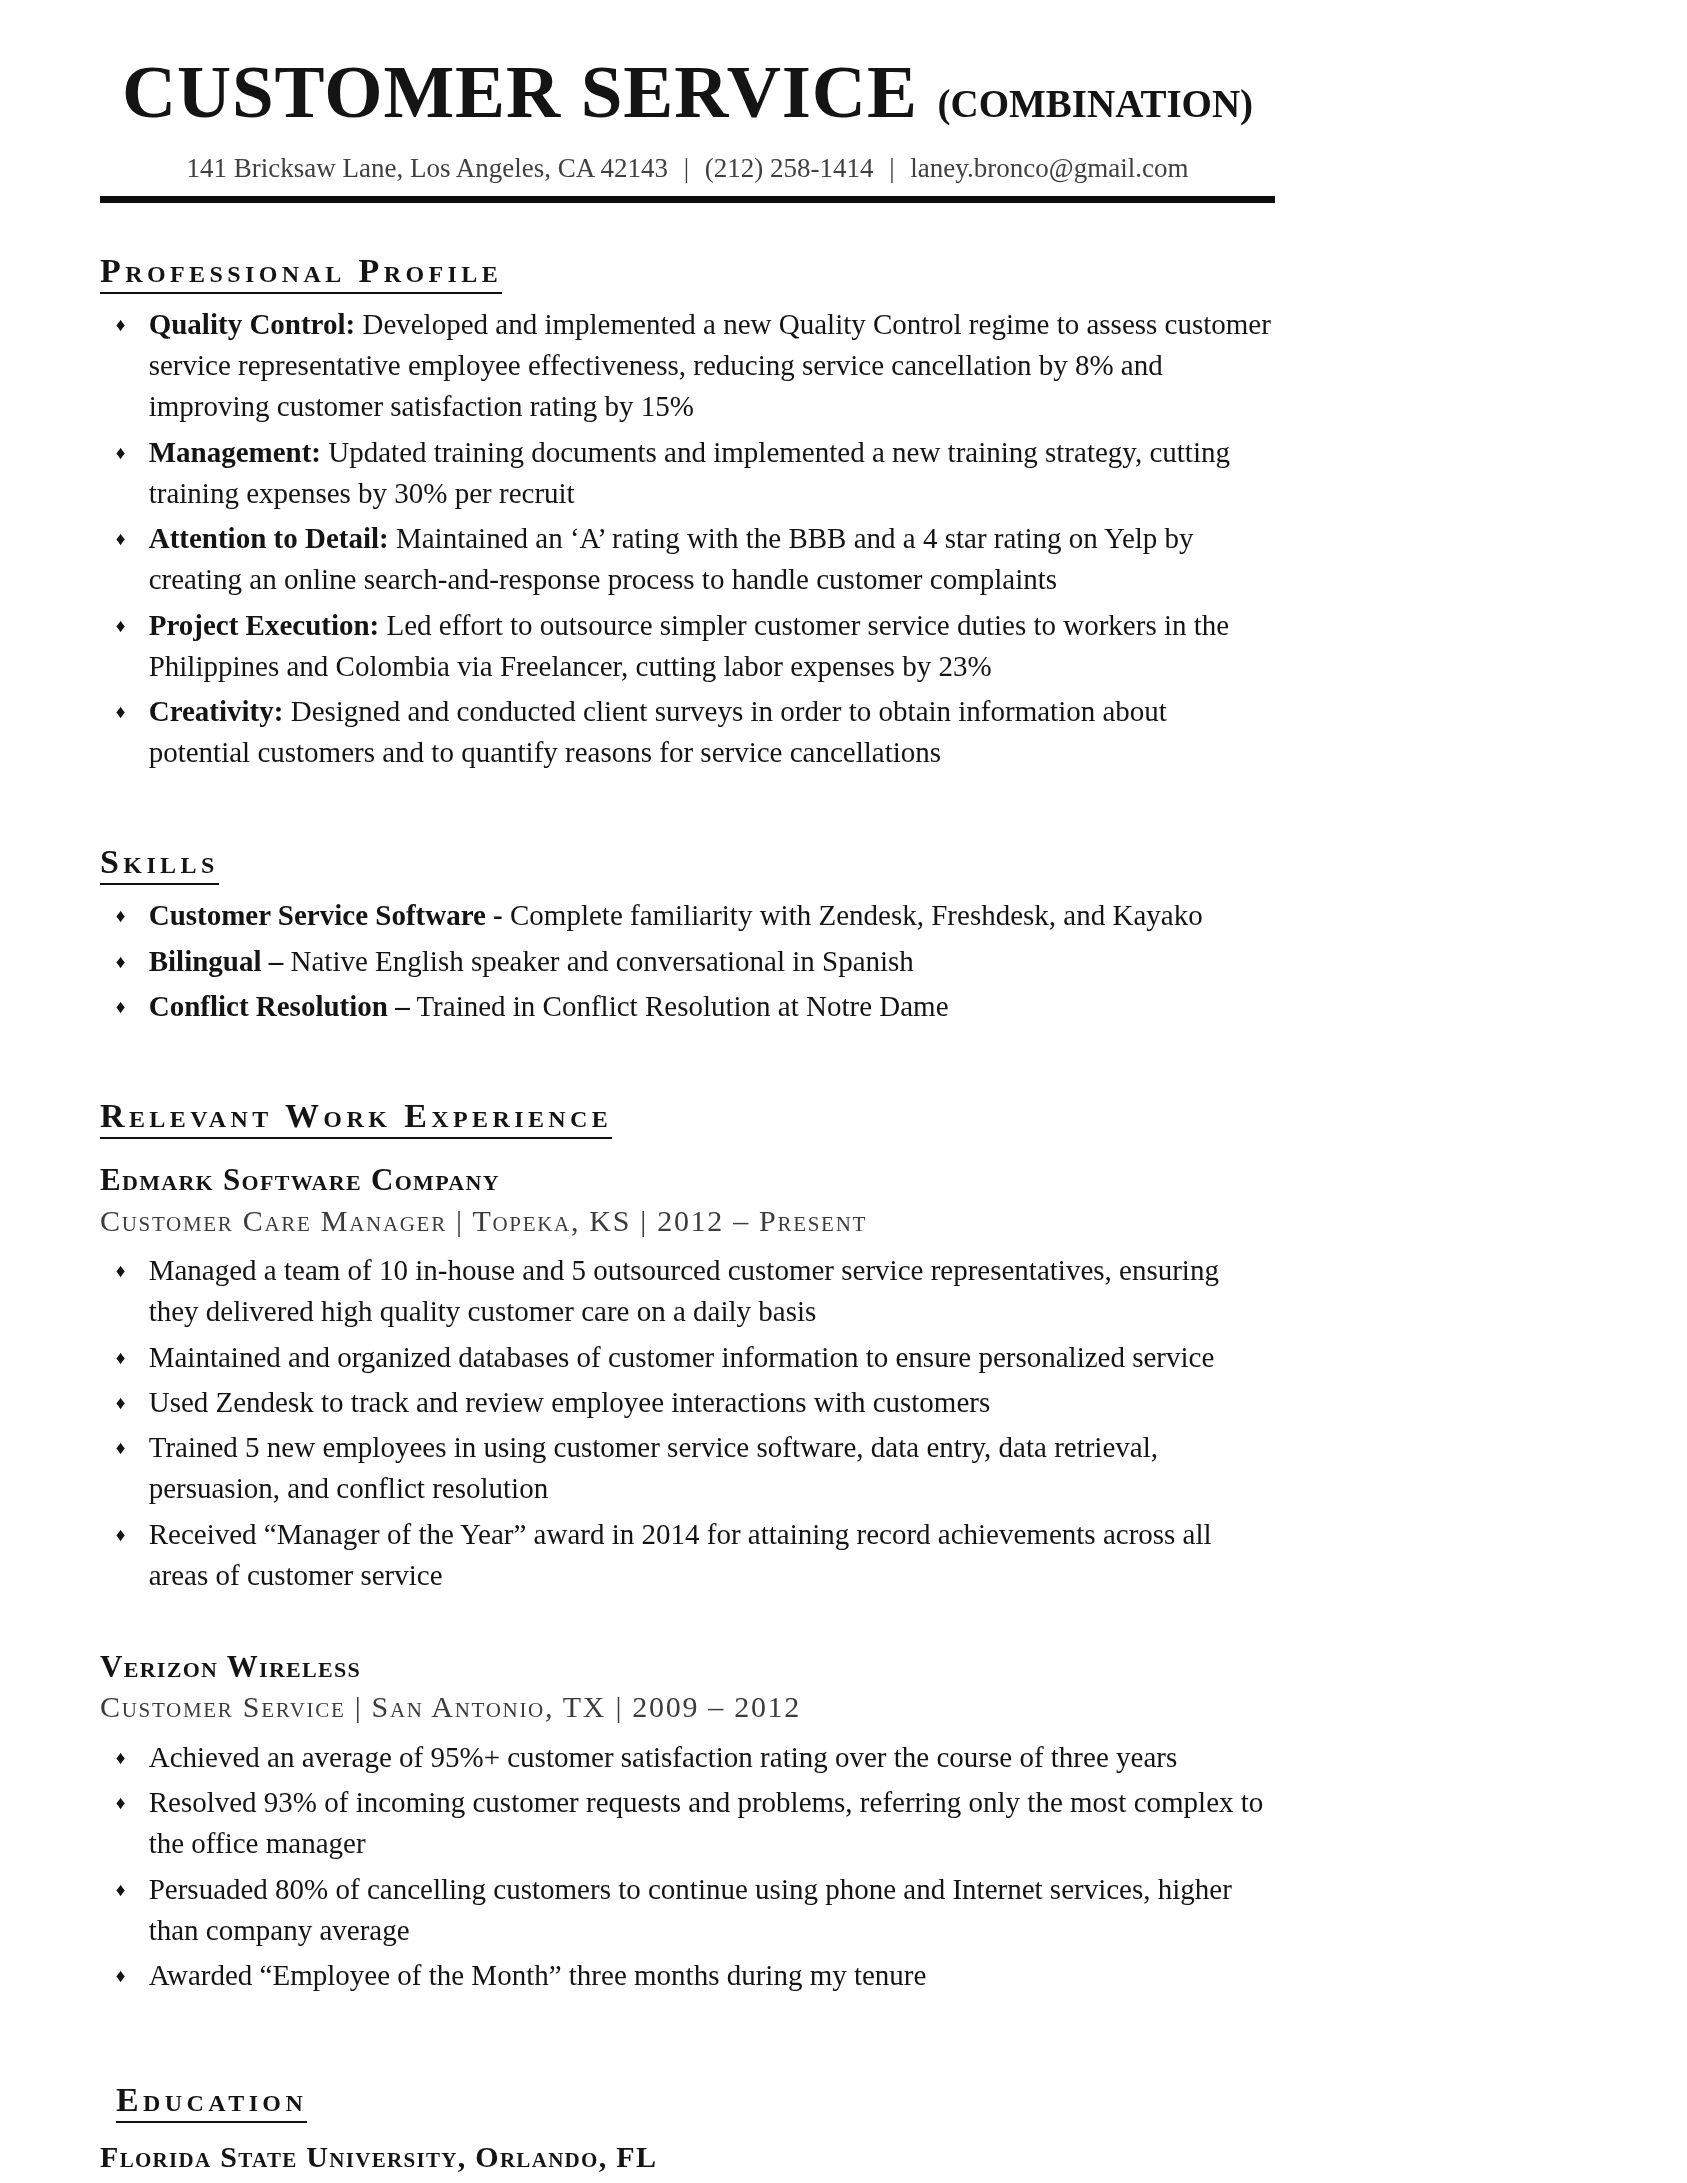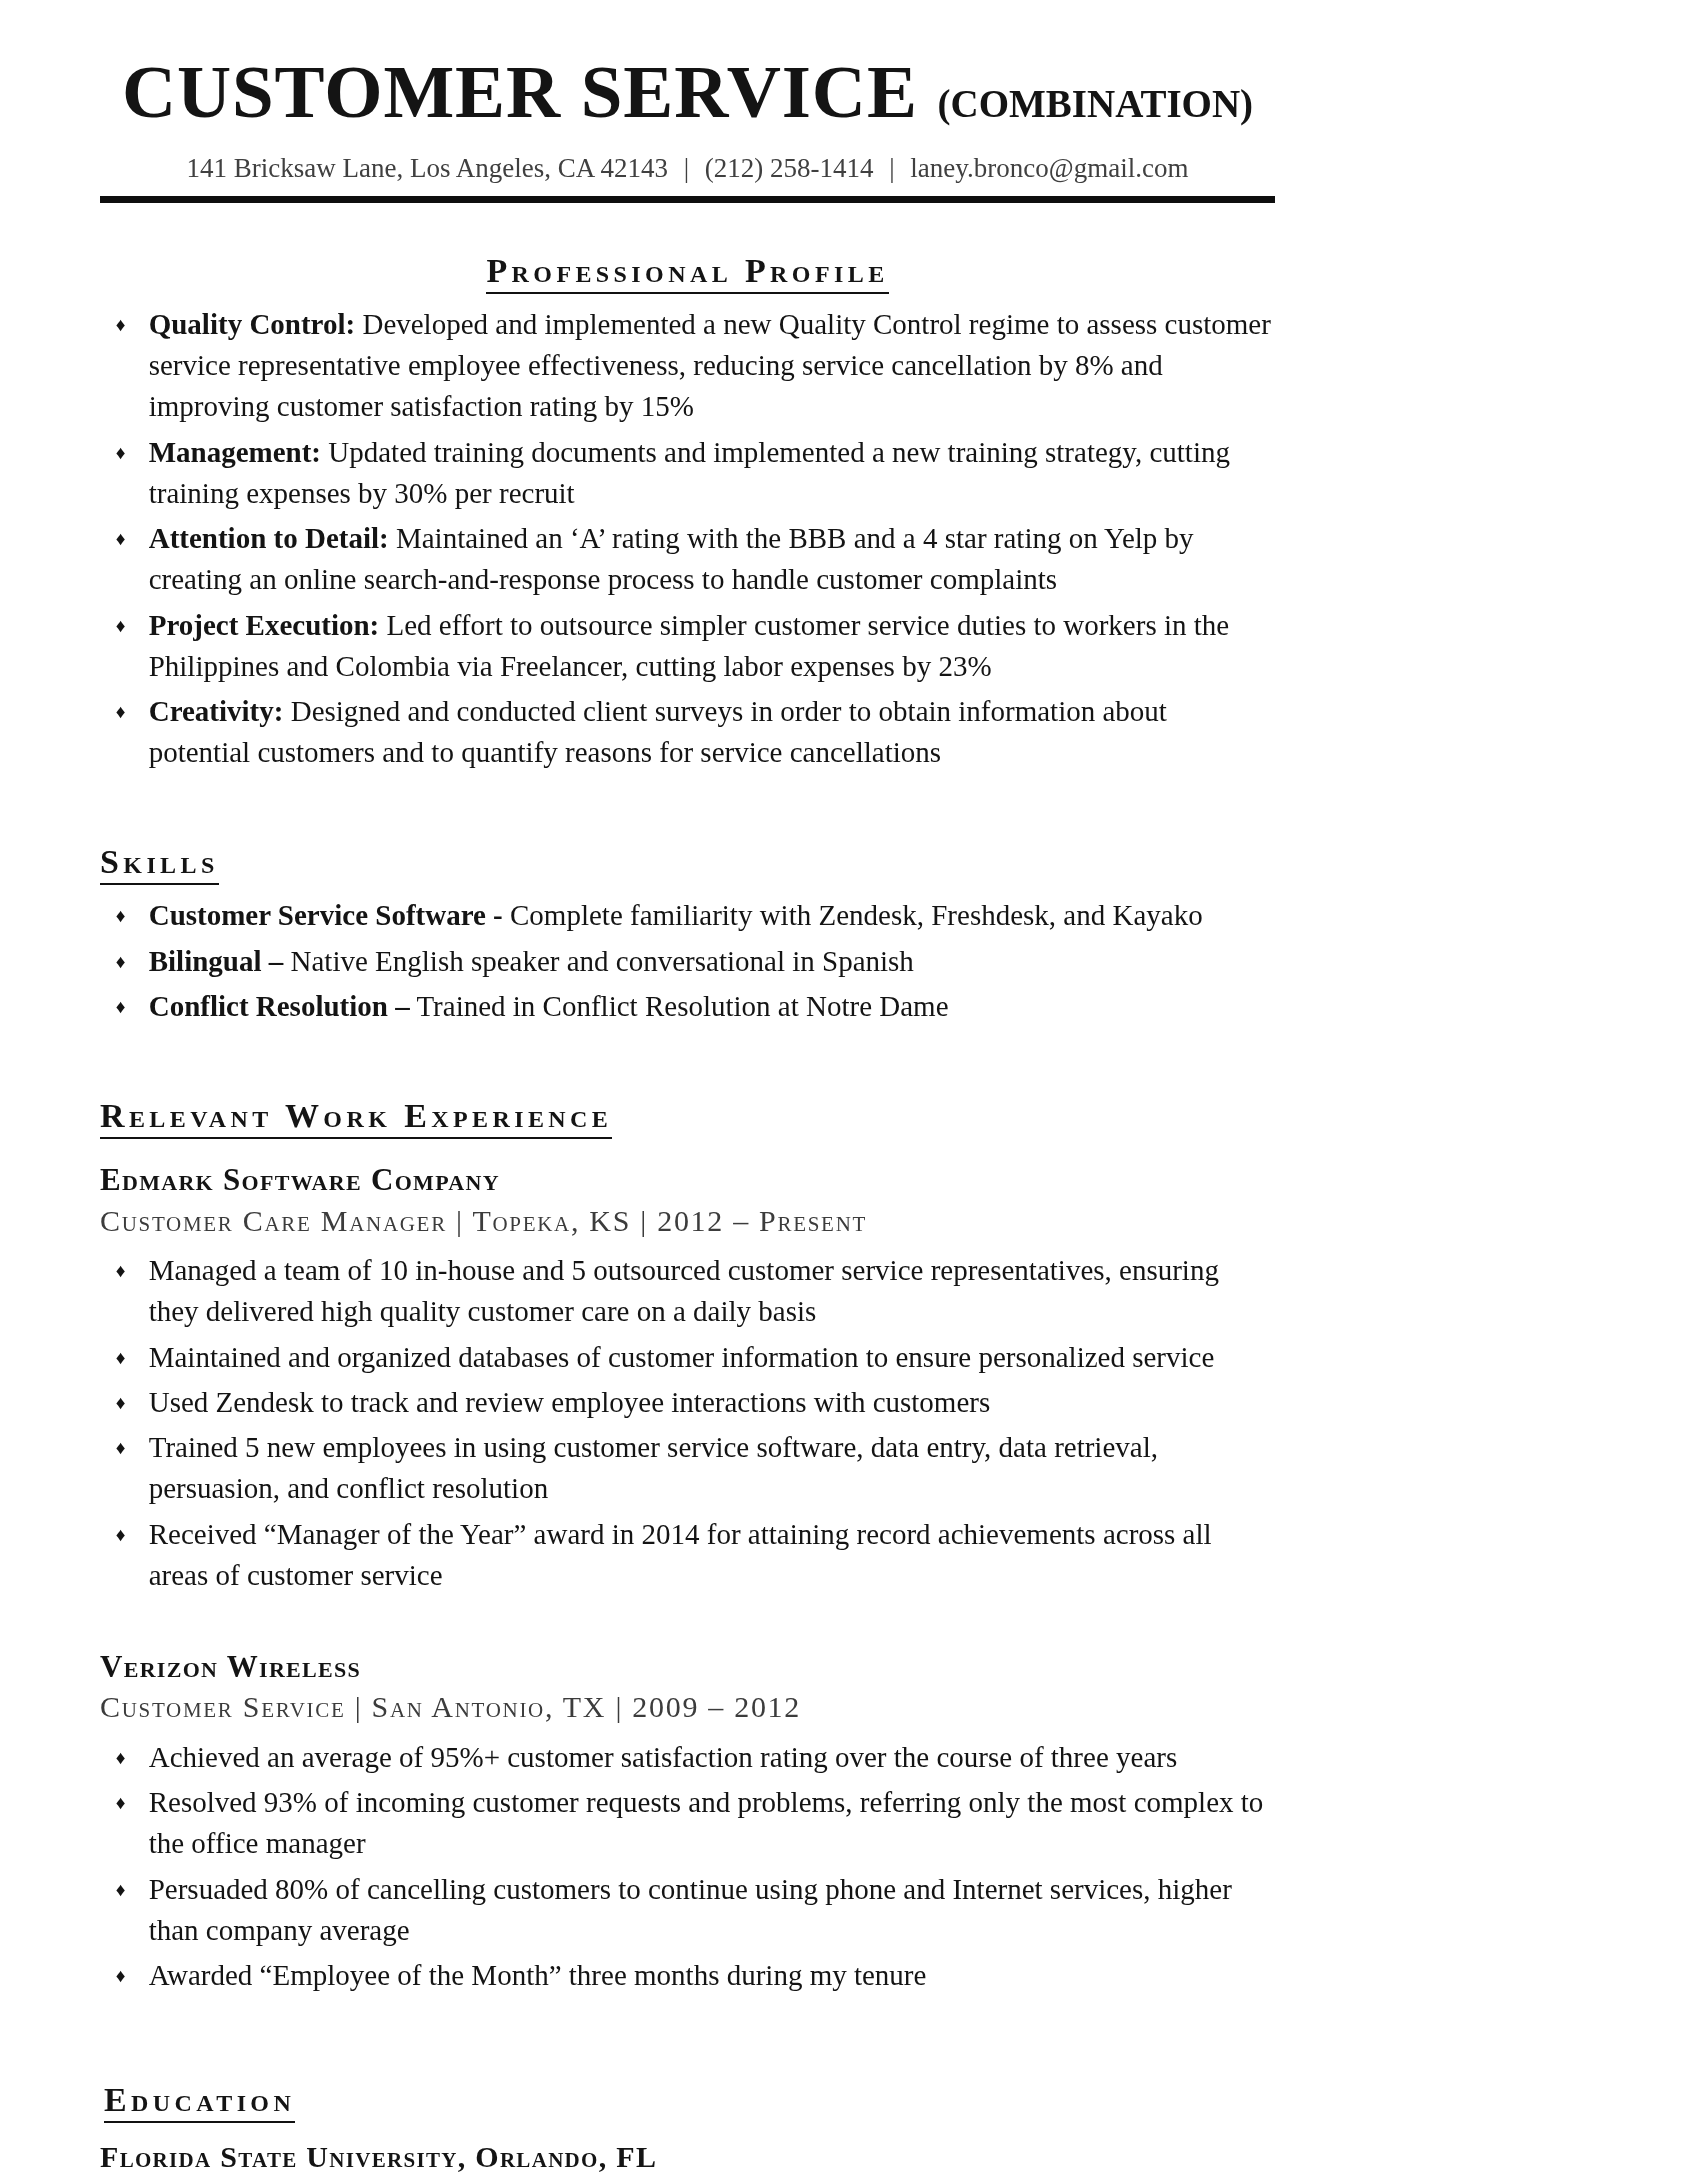--- a/index.html
+++ b/index.html
@@ -59,24 +59,24 @@
   }
   .h2t {
     display: inline-block;
     font-size: 34px;
     line-height: 40px;
     font-variant: small-caps;
     letter-spacing: 4.4px;
     border-bottom: 2.6px solid #111;
     padding-bottom: 0.9px;
   }
-  .sec-profile h2   { margin: 44px 0 10.5px 0; text-align: center; }
+  .sec-profile h2   { margin: 44px 0 10.5px 0; }
   .sec-skills h2    { margin: 65px 0 10.5px 0; }
   .sec-exp h2       { margin: 65px 0 5.2px 0; }
-  .sec-edu h2       { margin: 80px 0 14px 4px; }
+  .sec-edu h2       { margin: 80px 0 14px 16px; }
   
   ul {
     list-style: none;
     margin: 0;
     padding: 0 0 0 15.7px;
   }
   li {
     display: flex;
     margin: 0 0 4.4px 0;
   }

